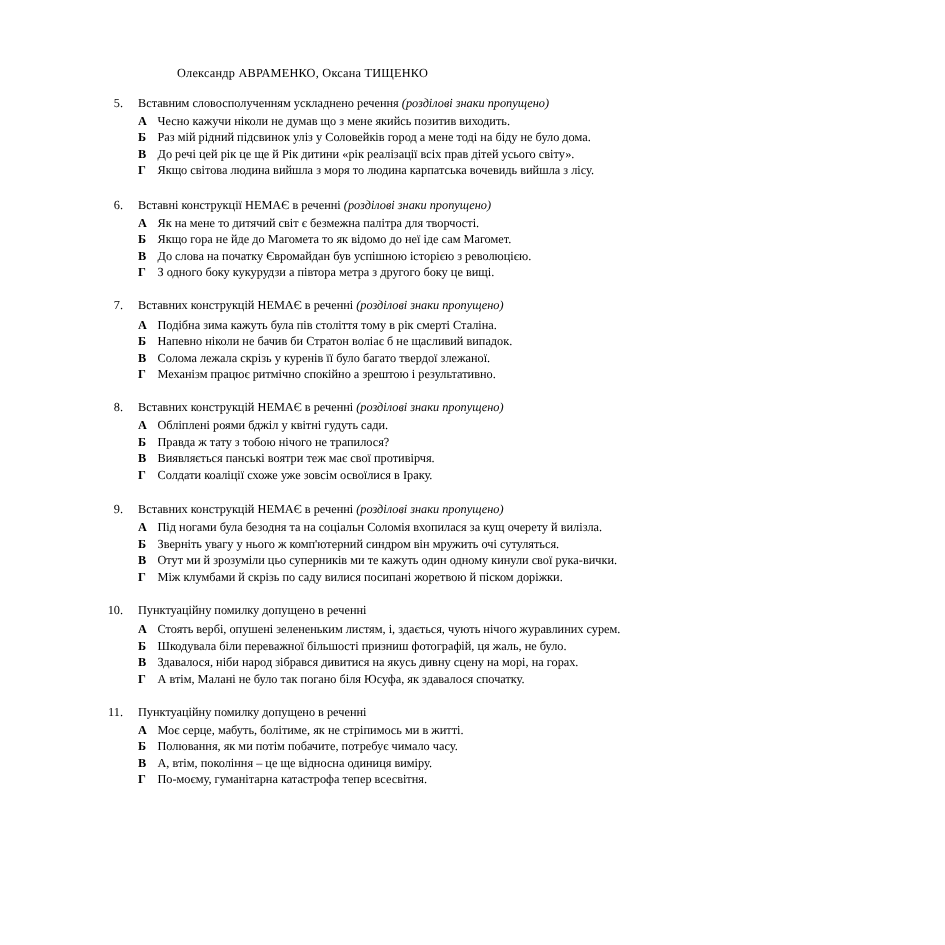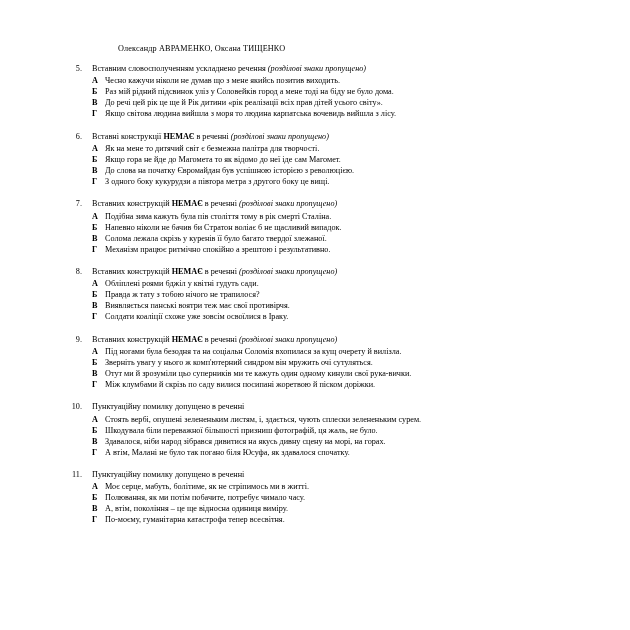--- a/index.html
+++ b/index.html
@@ -46,21 +46,21 @@
     width: 20px;
     text-align: right;
     font-size: 8.2px;
   }
   .q-stem {
     font-size: 8.2px;
     line-height: 1.33;
     margin: 0 0 1.5px 0;
   }
   .q-stem b {
-    font-weight: bold;
+    font-weight: normal;
   }
   .q-stem i {
     font-style: italic;
   }
 
   .opts {
     margin: 0;
     padding: 0;
     list-style: none;
   }
@@ -207,21 +207,21 @@
             <span class="opt-text">Між клумбами й скрізь по саду вилися посипані жоретвою й піском доріжки.</span>
           </li>
         </ul>
       </li>
       <li class="q">
         <span class="q-num">10.</span>
         <div class="q-stem"><span>Пунктуаційну помилку допущено в реченні</span></div>
         <ul class="opts">
           <li class="opt">
             <span class="opt-letter">А</span>
-            <span class="opt-text">Стоять вербі, опушені зелененьким листям, і, здається, чують сплески зелененьким сурем.</span>
+            <span class="opt-text">Стоять вербі, опушені зелененьким листям, і, здається, чують нічого журавлиних сурем.</span>
           </li>
           <li class="opt">
             <span class="opt-letter">Б</span>
             <span class="opt-text">Шкодувала біли переважної більшості призниш фотографій, ця жаль, не було.</span>
           </li>
           <li class="opt">
             <span class="opt-letter">В</span>
             <span class="opt-text">Здавалося, ніби народ зібрався дивитися на якусь дивну сцену на морі, на горах.</span>
           </li>
           <li class="opt">

